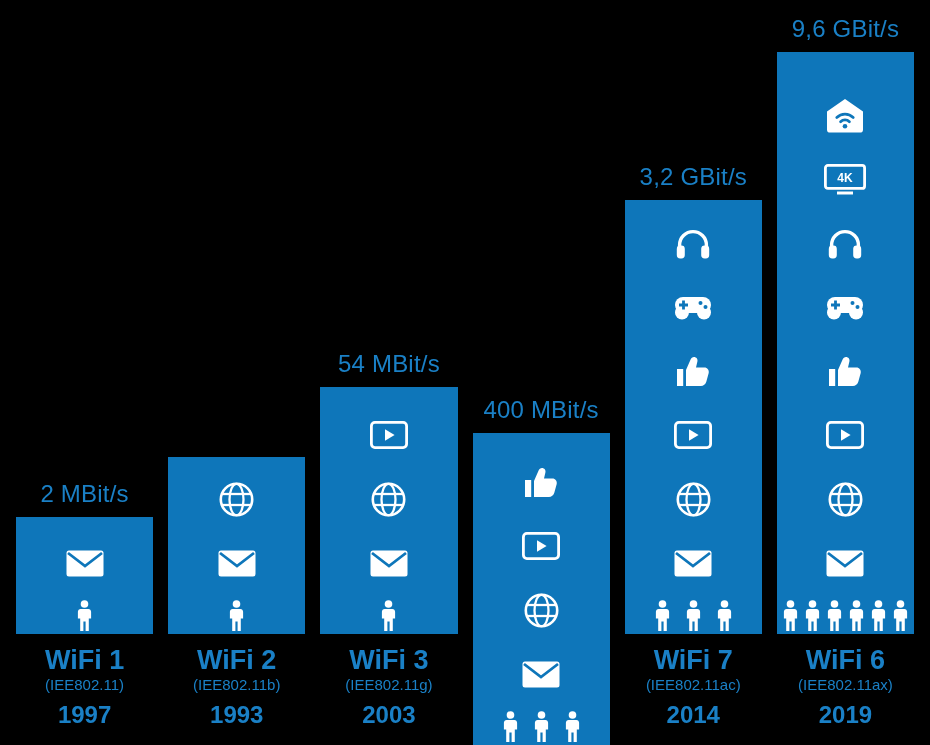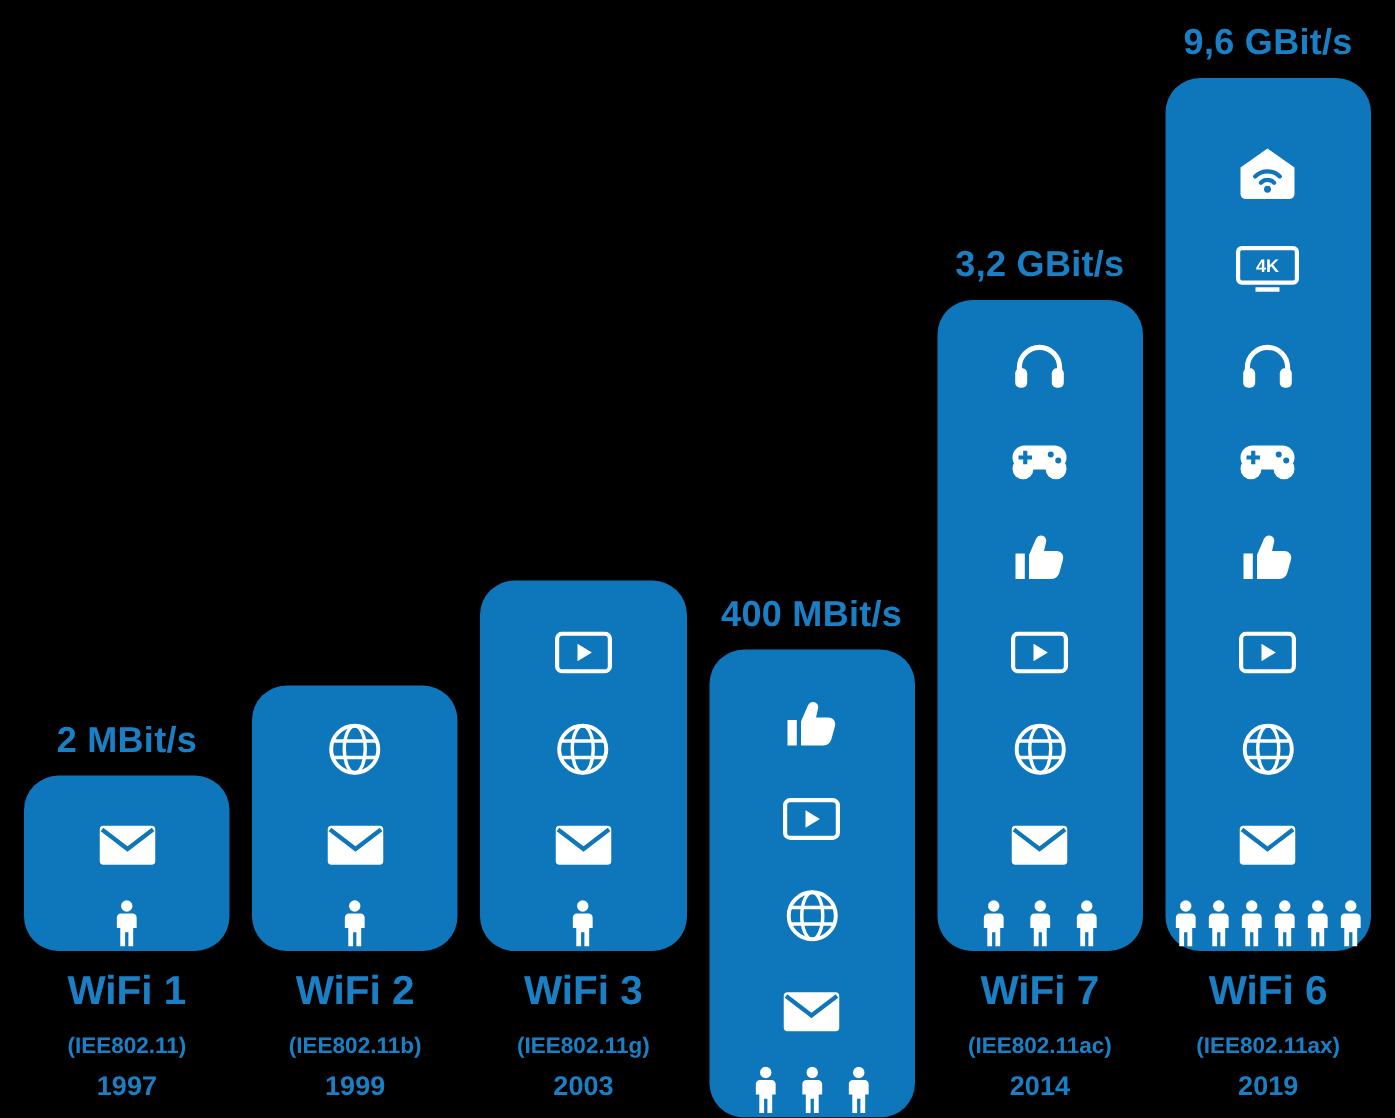--- a/index.html
+++ b/index.html
@@ -6,39 +6,39 @@
   body{
     width:930px;height:745px;overflow:hidden;background:#000;
     font-family:"Liberation Sans",sans-serif;
   }
   .chart{
     width:930px;height:745px;box-sizing:border-box;
     display:flex;align-items:flex-end;gap:15px;padding:0 16px;
   }
   .col{flex:1 1 0;display:flex;flex-direction:column;align-items:center;min-width:0;}
   .speed{
-    color:var(--text);font-size:24px;font-weight:700;letter-spacing:.2px;
+    color:var(--text);font-size:24px;font-weight:400;letter-spacing:.2px;
     margin-bottom:9px;white-space:nowrap;
   }
   .bar{
     width:100%;background:var(--bar);
-    display:flex;flex-direction:column;justify-content:flex-end;align-items:center;border-radius:23px;
+    display:flex;flex-direction:column;justify-content:flex-end;align-items:center;
   }
   .slot{height:64px;width:100%;display:flex;align-items:center;justify-content:center;}
   .slot svg{display:block;}
   .persons{
     height:36px;display:flex;align-items:flex-end;justify-content:center;
     gap:14px;padding-bottom:3px;
   }
   .persons.dense{gap:5px;}
   .person svg{display:block;}
   .labels{height:111px;display:flex;flex-direction:column;align-items:center;}
   .name{color:var(--text);font-size:27px;font-weight:700;margin-top:11px;white-space:nowrap;}
-  .std{color:var(--text);font-size:15px;font-weight:700;margin-top:13px;white-space:nowrap;}
-  .year{color:var(--text);font-size:18px;font-weight:700;margin-top:8px;white-space:nowrap;}
+  .std{color:var(--text);font-size:15px;font-weight:400;margin-top:0;white-space:nowrap;}
+  .year{color:var(--text);font-size:24px;font-weight:700;margin-top:8px;white-space:nowrap;}
 </style>
 </head>
 <body style="background: rgb(0, 0, 0);">
 
 <div class="chart">
 
   <div style="display:contents"><div class="col">
         <div class="speed">2 MBit/s</div>
         <div class="bar" style="height: 117px;">
           <div class="slot">
@@ -82,23 +82,24 @@
               <svg width="17" height="31" viewBox="0 0 17 31">
                 <circle cx="8.5" cy="4" r="3.8" fill="#fff"></circle>
                 <path d="M4.6 9 H12.4 C13.9 9 15.1 10.2 15.1 11.7 V18.6 H12.8 V31 H9.6 V21.5 H7.4 V31 H4.2 V18.6 H1.9 V11.7 C1.9 10.2 3.1 9 4.6 9 Z" fill="#fff"></path>
               </svg>
             </span>
           </div>
         </div>
         <div class="labels">
           <div class="name">WiFi 2</div>
           <div class="std">(IEE802.11b)</div>
-          <div class="year">1999</div>
-        </div>
-      </div><div class="col">
+          <div class="year">1993</div>
+        </div>
+      </div><div class="col">
+        <div class="speed">54 MBit/s</div>
         <div class="bar" style="height: 247px;">
           <div class="slot">
             <svg width="38" height="28" viewBox="0 0 38 28">
               <rect x="1.4" y="1.4" width="35.2" height="25.2" rx="3.5" fill="none" stroke="#fff" stroke-width="2.8"></rect>
               <path d="M15 8.2 L24.6 14 L15 19.8 Z" fill="#fff"></path>
             </svg>
           </div>
           <div class="slot">
             <svg width="35" height="35" viewBox="0 0 35 35">
               <circle cx="17.5" cy="17.5" r="15.7" fill="none" stroke="#fff" stroke-width="2.6"></circle>

